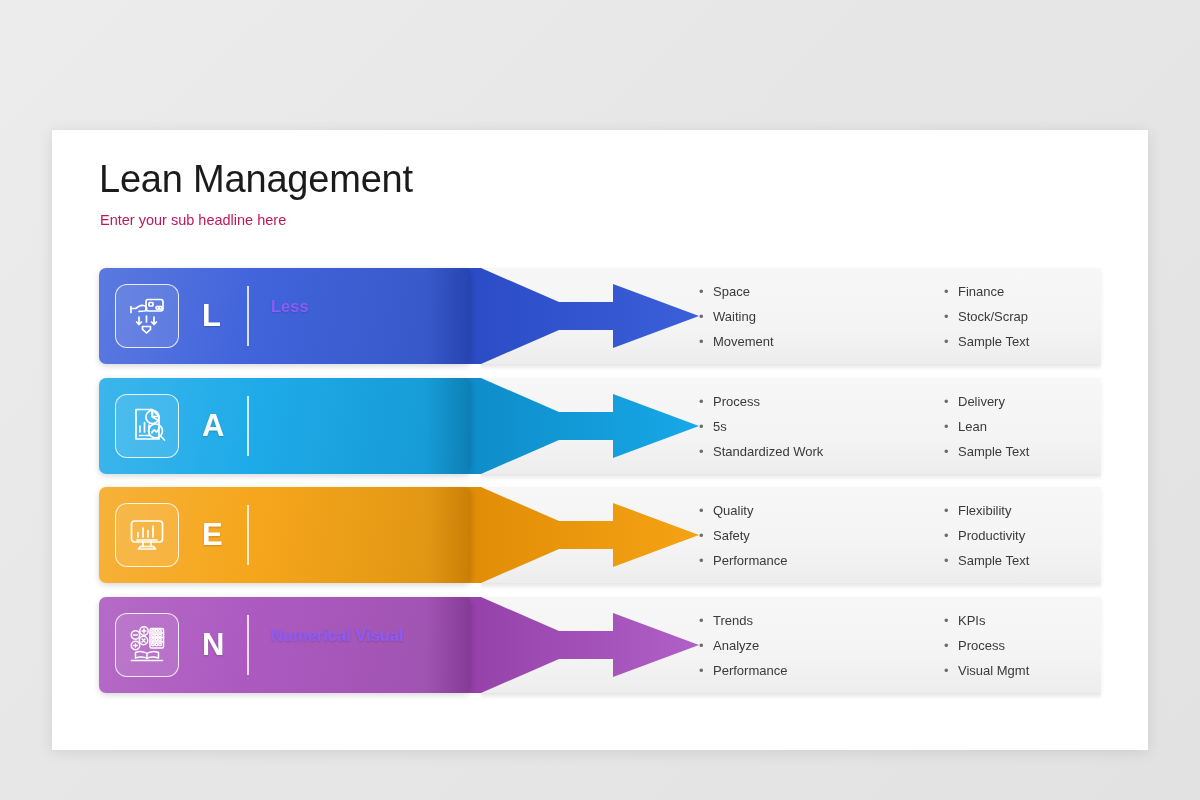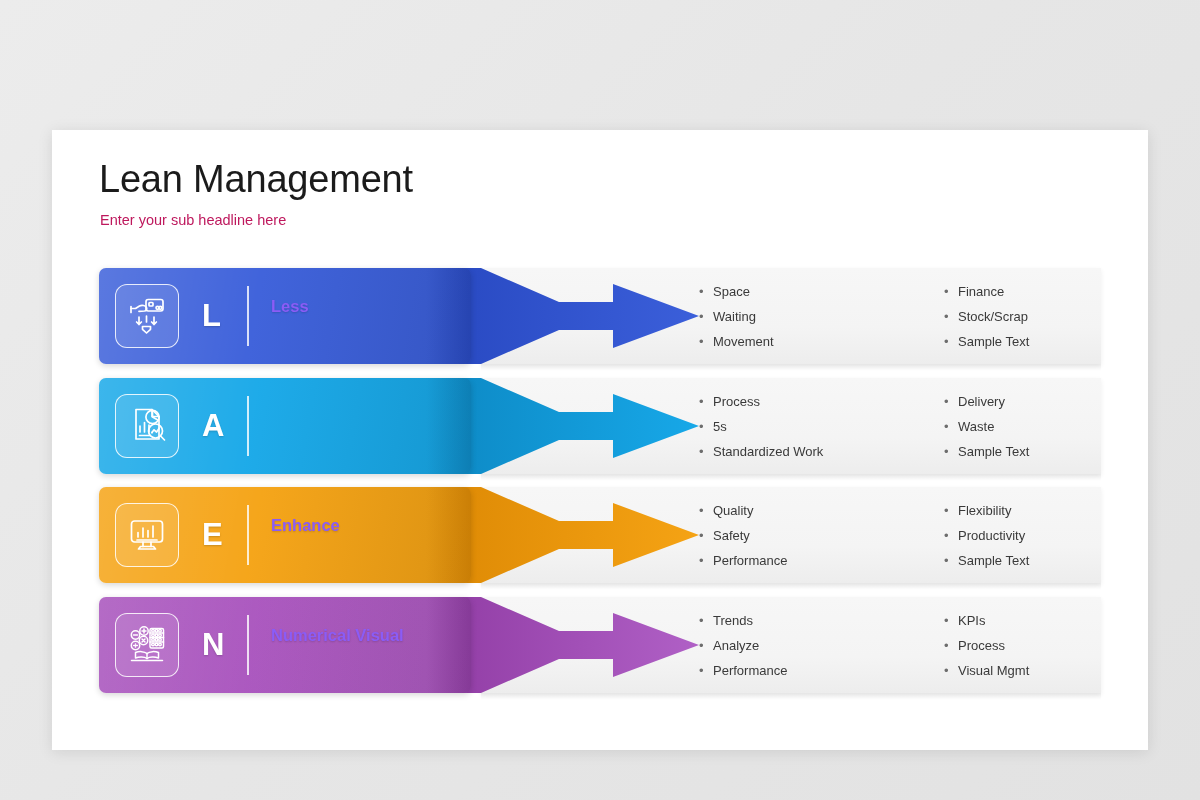--- a/index.html
+++ b/index.html
@@ -239,21 +239,21 @@
             <span>Standardized Work</span>
           </div>
       </div>
       <div class="bullets colB">
         <div class="bullet">
             <span class="dot">•</span>
             <span>Delivery</span>
           </div>
         <div class="bullet">
             <span class="dot">•</span>
-            <span>Waste</span>
+            <span>Lean</span>
           </div>
         <div class="bullet">
             <span class="dot">•</span>
             <span>Sample Text</span>
           </div>
       </div>
     </div>
 
     <div class="row r2">
       <div class="panel"></div>
@@ -276,21 +276,20 @@
         <svg width="42" height="42" viewBox="0 0 42 42" fill="none" stroke="#ffffff" stroke-width="1.7" stroke-linecap="round" stroke-linejoin="round">
           <rect x="5.5" y="7" width="31" height="21" rx="3"></rect>
           <path d="M12 23 L12 18.5 M17 23 L17 14 M22 23 L22 16.5 M27 23 L27 12"></path>
           <path d="M11 26 L31 26"></path>
           <path d="M17 28 L17 32.5 M25 28 L25 32.5"></path>
           <path d="M12.5 35 L29.5 35 L27.5 32.5 L14.5 32.5 Z"></path>
         </svg>
       </div>
       <div class="letter">E</div>
       <div class="divider"></div>
-      <div class="rowlabel">Enhance</div>
 
       <div class="bullets colA">
         <div class="bullet">
             <span class="dot">•</span>
             <span>Quality</span>
           </div>
         <div class="bullet">
             <span class="dot">•</span>
             <span>Safety</span>
           </div>

